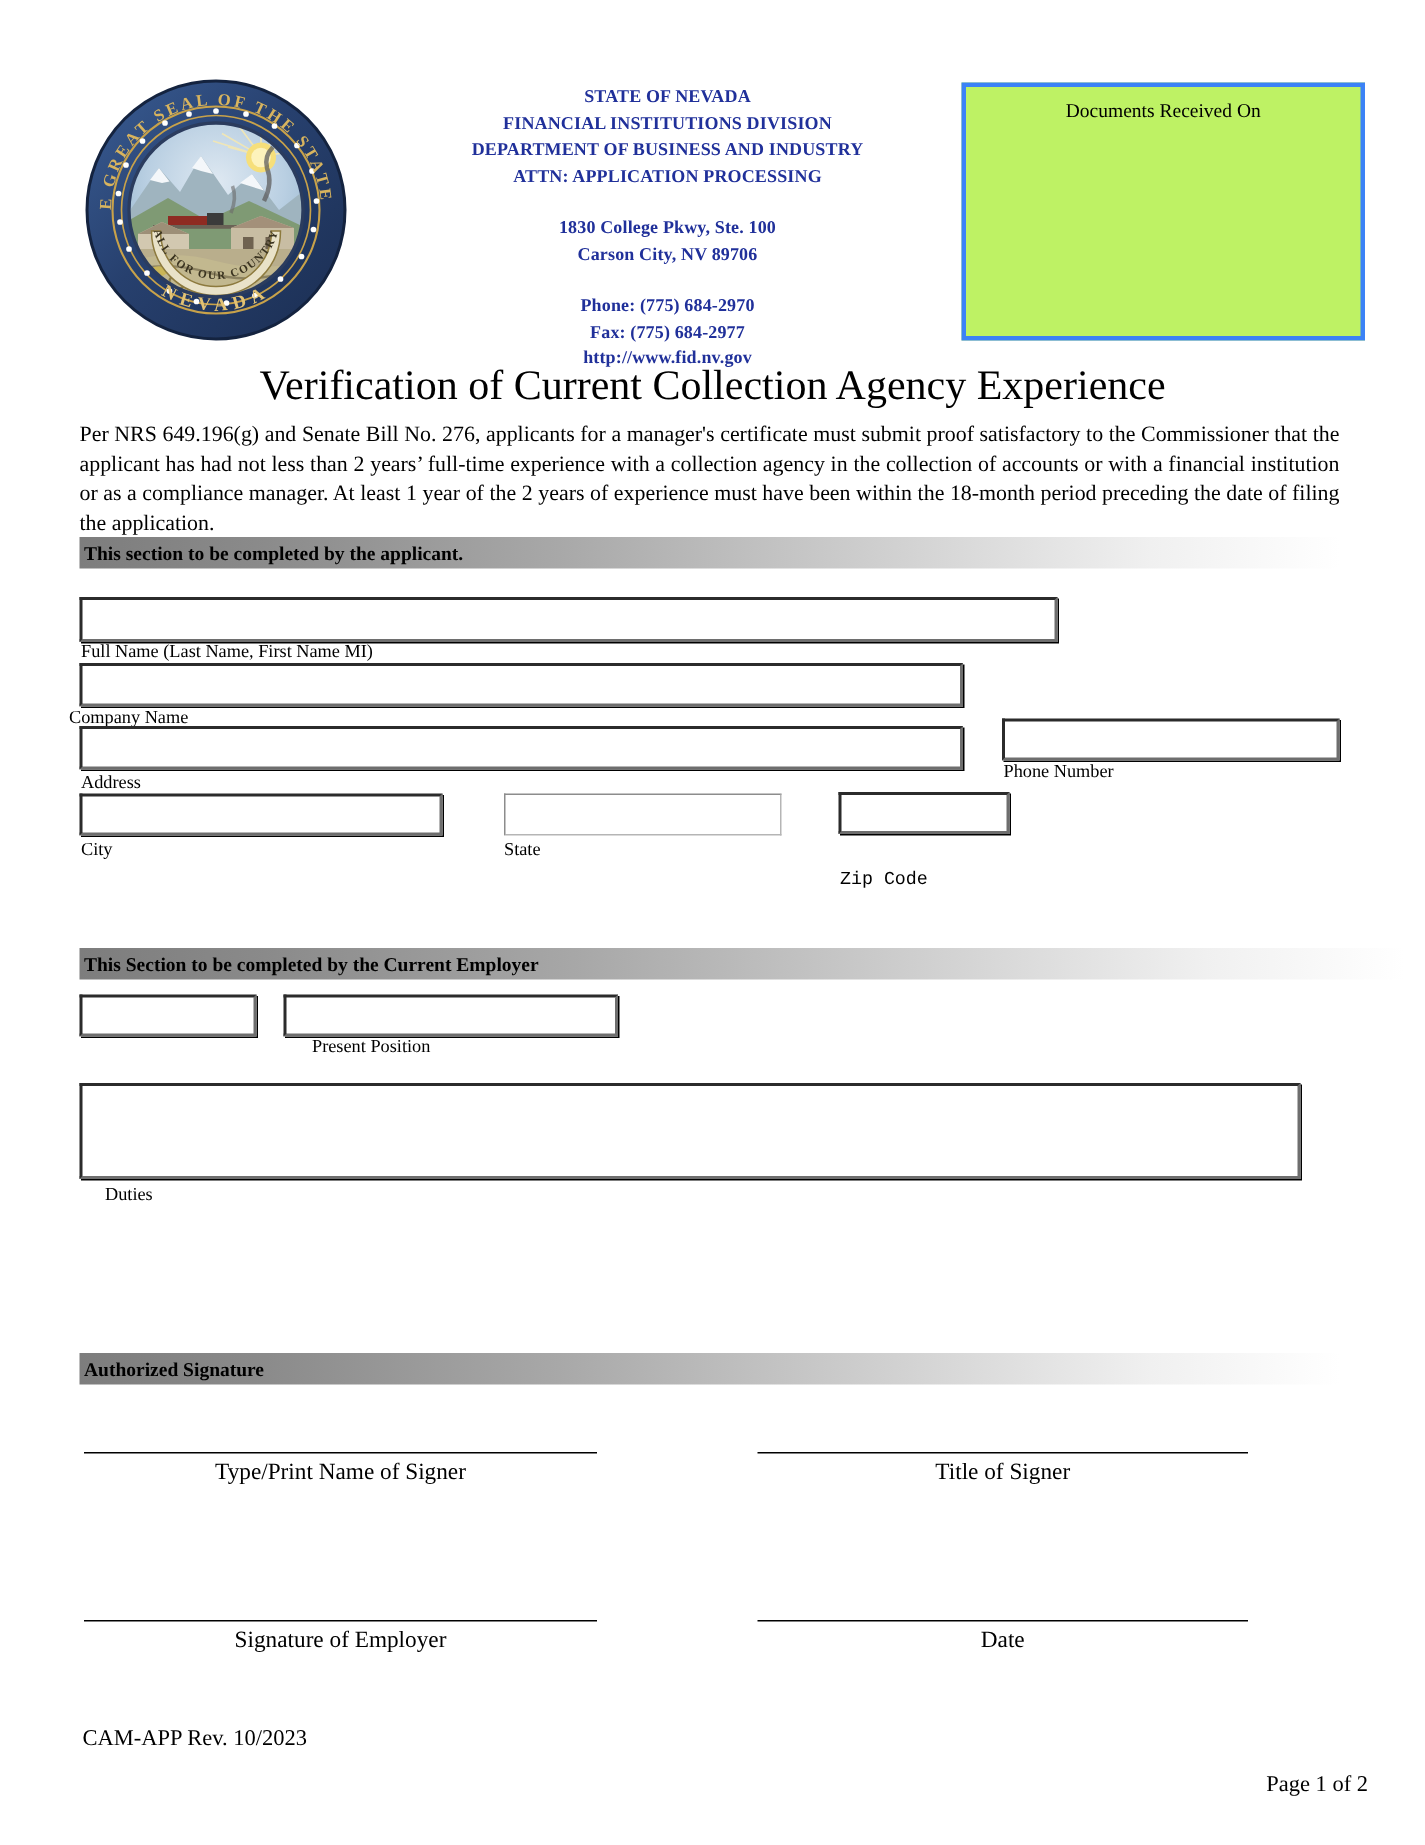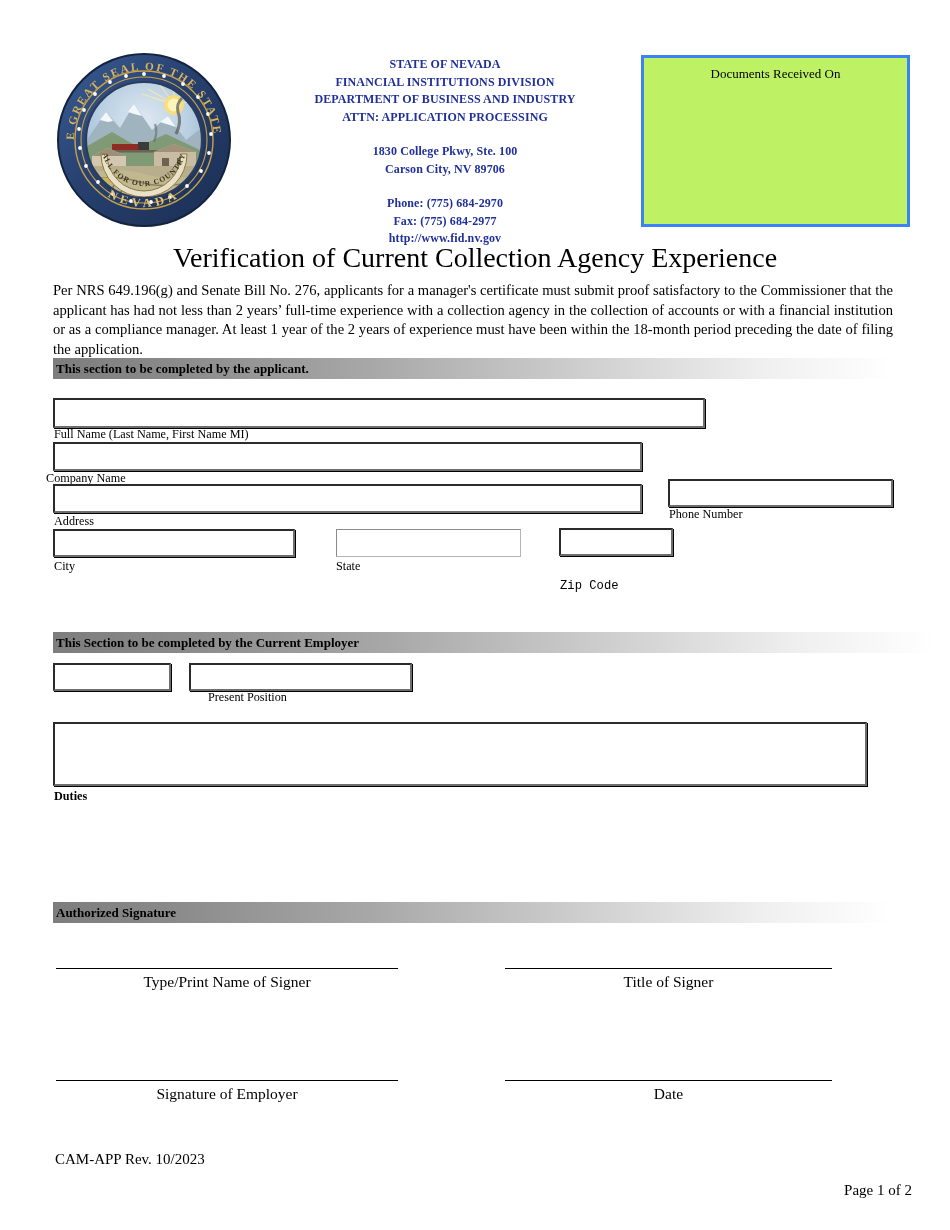--- a/index.html
+++ b/index.html
@@ -333,21 +333,21 @@
     <div class="bar-text">This Section to be completed by the Current Employer</div>
   </div>
 
   <div class="fbox" style="left:53px; top:663px; width:118px; height:28px;"></div>
   <div class="flabel" style="left:70px; top:694px;margin-top:48px;">Date Hire</div>
 
   <div class="fbox" style="left:189px; top:663px; width:223px; height:28px;"></div>
   <div class="flabel" style="left:189px; top:691px;margin-left:19px;">Present Position</div>
 
   <div class="fbox" style="left:53px; top:722px; width:814px; height:64px;"></div>
-  <div class="flabel" style="left:54px; top:790px;font-weight:bold;">Duties</div>
+  <div class="flabel" style="left:70px; top:790px;">Duties</div>
 
   <div class="bar" style="top:902px;">
     <div class="bar-text">Authorized Signature</div>
   </div>
 
   <div class="sigline" style="left:56px; top:968px; width:342px;"></div>
   <div class="sigcap" style="left:56px; top:972px; width:342px;">Type/Print Name of Signer</div>
 
   <div class="sigline" style="left:505px; top:968px; width:327px;"></div>
   <div class="sigcap" style="left:505px; top:972px; width:327px;">Title of Signer</div>

